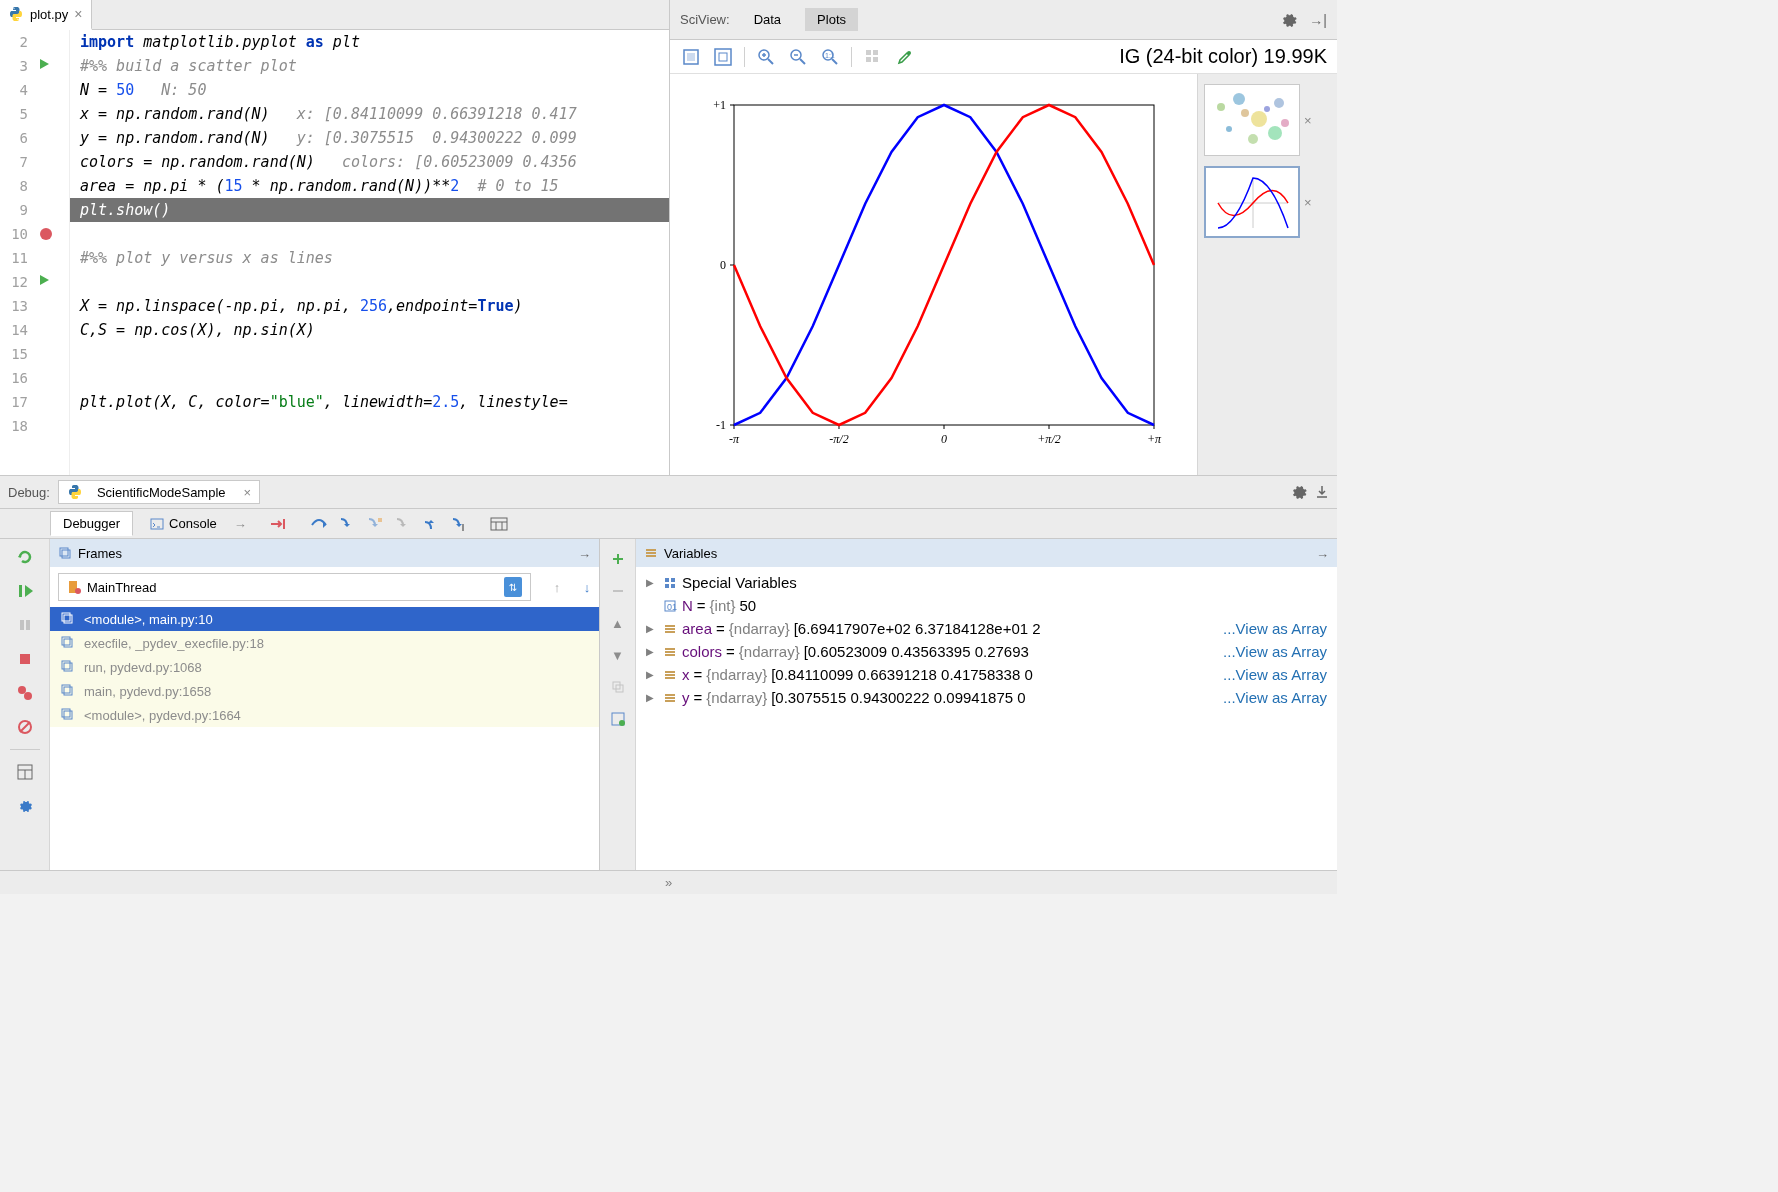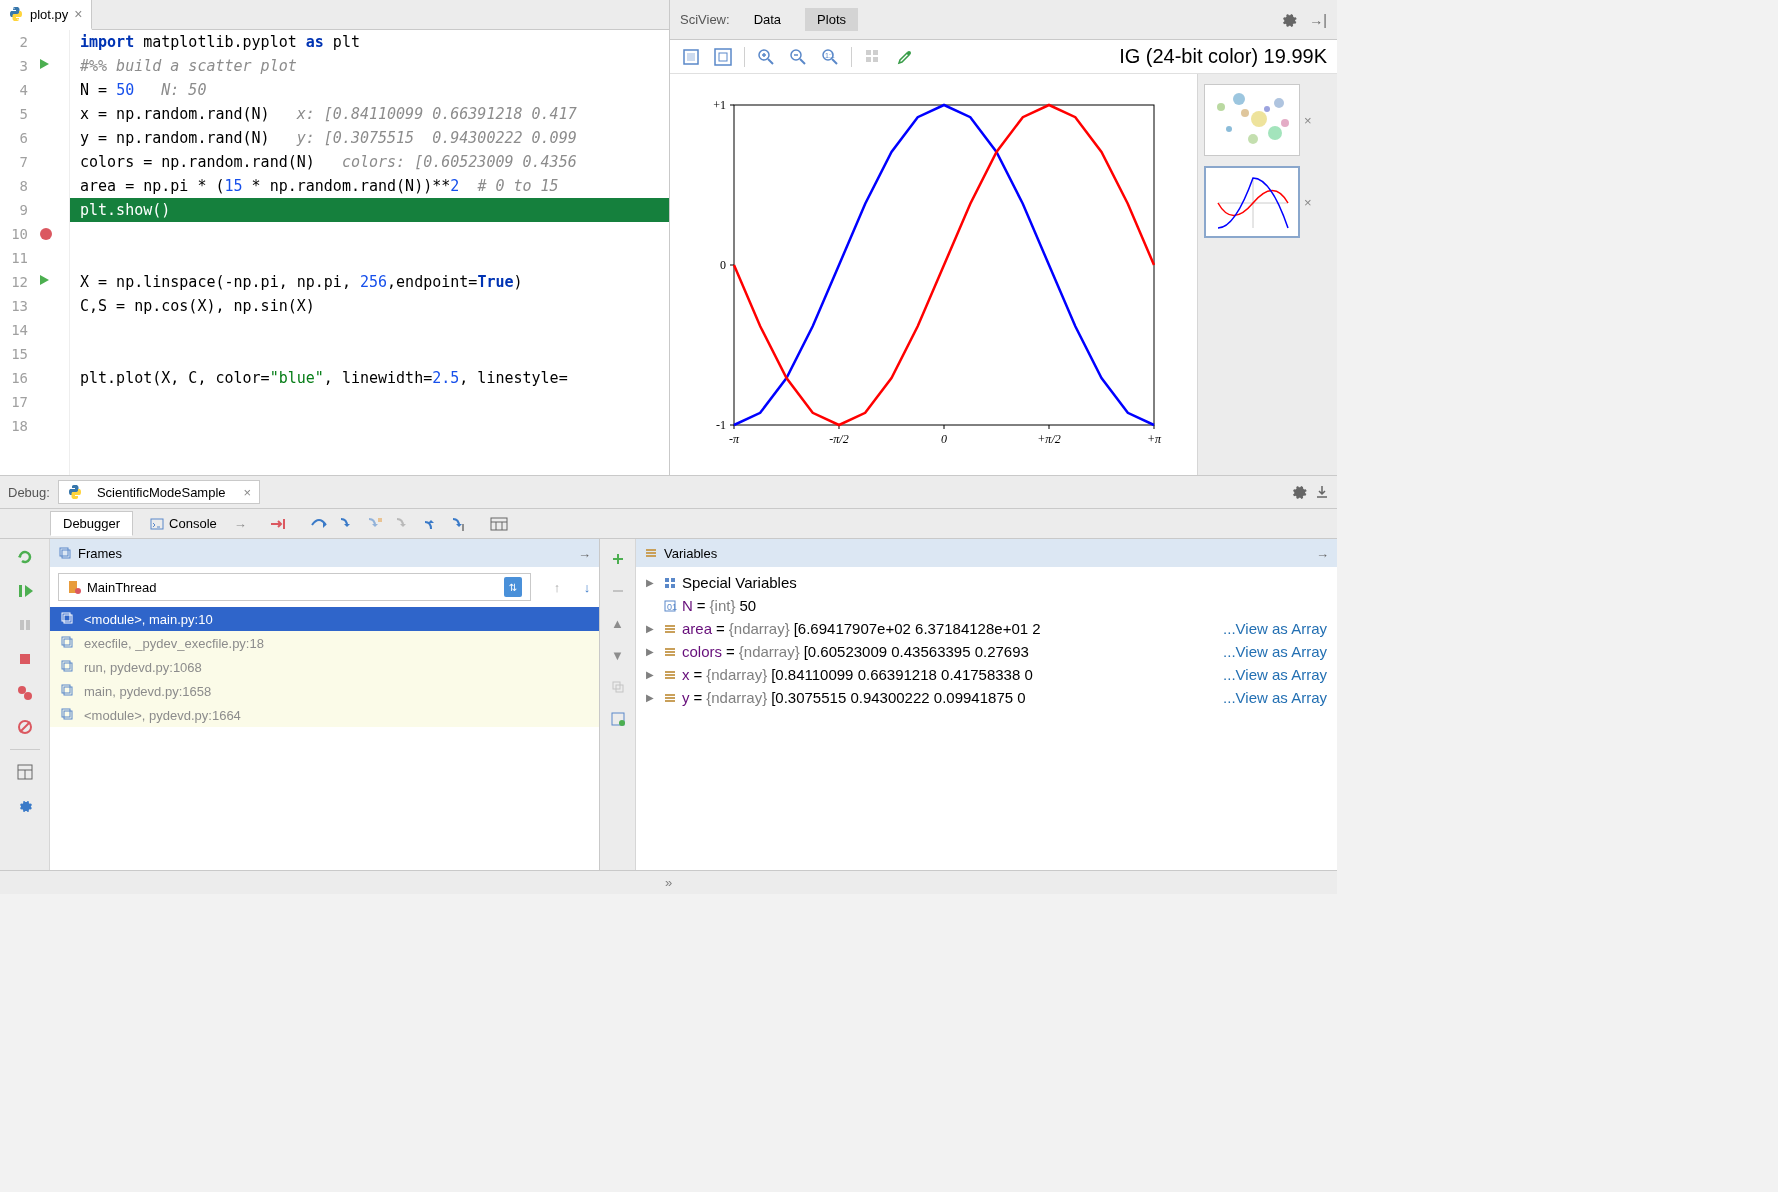--- a/index.html
+++ b/index.html
@@ -14,27 +14,27 @@
 .py-icon { width:16px; height:16px; display:inline-flex; align-items:center; justify-content:center; }
 .py-icon svg { width:16px; height:16px; }
 .editor-body { flex: 1; display: flex; background: #fff; font-family: "Menlo","Consolas",monospace; font-size: 15px; line-height: 24px; overflow: hidden; position: relative; }
 .gutter { width: 70px; background: #fff; border-right: 1px solid #eee; }
 .gutter-row { display:flex; align-items:center; height:24px; }
 .line-num { width: 34px; text-align: right; padding-right: 6px; color: #a0a0a0; font-size: 14px; }
 .run-cell { width:16px; height:16px; margin-left:4px; }
 .bp { width:12px; height:12px; border-radius:50%; background:#db5860; margin-left:6px; }
 .code-col { flex:1; position:relative; }
 .code-line { padding-left: 10px; white-space: pre; height:24px; }
-.code-line.sel { background:#15803d; color:#fff; }
+.code-line.sel { background:#737373; color:#fff; }
 .kw { color:#0033b3; font-weight: bold; }
 .num { color:#1750eb; }
 .str { color:#067d17; }
 .cmt { color:#8c8c8c; font-style: italic; }
 .inline-hint { color:#8c8c8c; font-style: italic; }
-.id { color:#000; }
+.id { color:#000;font-style:italic; }
 .code-line.sel .kw, .code-line.sel .id, .code-line.sel .fn { color:#fff; }
 
 .sciview { flex:1; display:flex; flex-direction:column; background:#fff; }
 .sciview-header { height:40px; background:#ececec; border-bottom:1px solid #c9c9c9; display:flex; align-items:center; gap:12px; padding:0 10px; }
 .sciview-header .title { color:#555; }
 .sciview-header .tab { padding:4px 12px; cursor:pointer; }
 .sciview-header .tab.active { background:#d4d4d4; }
 .sciview-header .spacer { flex:1; }
 .gear { color:#666; cursor:pointer; }
 .sciview-toolbar { height:34px; border-bottom:1px solid #e0e0e0; display:flex; align-items:center; gap:10px; padding:0 10px; }
@@ -170,20 +170,21 @@
         <div class="code-col" id="codecol">
             <div class="code-line"><span class="kw">import</span><span></span><span class="id"> matplotlib.pyplot </span><span class="kw">as</span><span class="id"> plt</span></div>
             <div class="code-line"><span class="cmt">#%% build a scatter plot</span></div>
             <div class="code-line"><span class="id">N = </span><span class="num">50</span><span>   </span><span class="inline-hint">N: 50</span></div>
             <div class="code-line"><span class="id">x = np.random.rand(N)   </span><span class="inline-hint">x: [0.84110099 0.66391218 0.417</span></div>
             <div class="code-line"><span class="id">y = np.random.rand(N)   </span><span class="inline-hint">y: [0.3075515  0.94300222 0.099</span></div>
             <div class="code-line"><span class="id">colors = np.random.rand(N)   </span><span class="inline-hint">colors: [0.60523009 0.4356</span></div>
             <div class="code-line"><span class="id">area = np.pi * (</span><span class="num">15</span><span class="id"> * np.random.rand(N))**</span><span class="num">2</span><span>  </span><span class="cmt"># 0 to 15</span></div>
             <div class="code-line sel"><span class="id">plt.show()</span></div>
             <div class="code-line"><span></span></div>
+            <div class="code-line"><span class="cmt">#%% plot y versus x as lines</span></div>
             <div class="code-line"><span></span></div>
             <div class="code-line"><span class="id">X = np.linspace(-np.pi, np.pi, </span><span class="num">256</span><span class="id">,endpoint=</span><span class="kw">True</span><span class="id">)</span></div>
             <div class="code-line"><span class="id">C,S = np.cos(X), np.sin(X)</span></div>
             <div class="code-line"><span></span></div>
             <div class="code-line"><span></span></div>
             <div class="code-line"><span class="id">plt.plot(X, C, color=</span><span class="str">"blue"</span><span class="id">, linewidth=</span><span class="num">2.5</span><span class="id">, linestyle=</span></div>
           </div>
       </div>
     </div>
 

